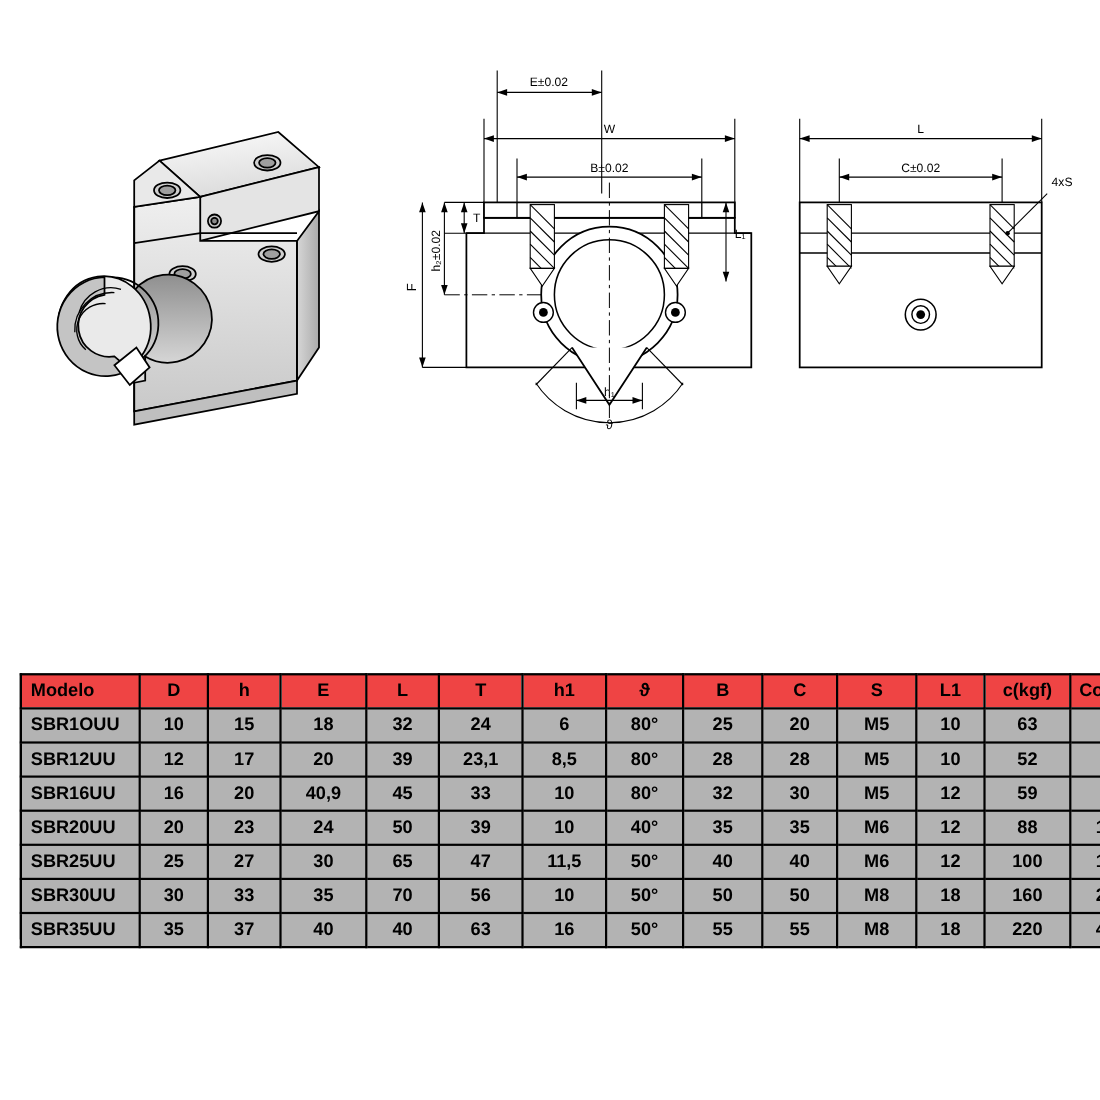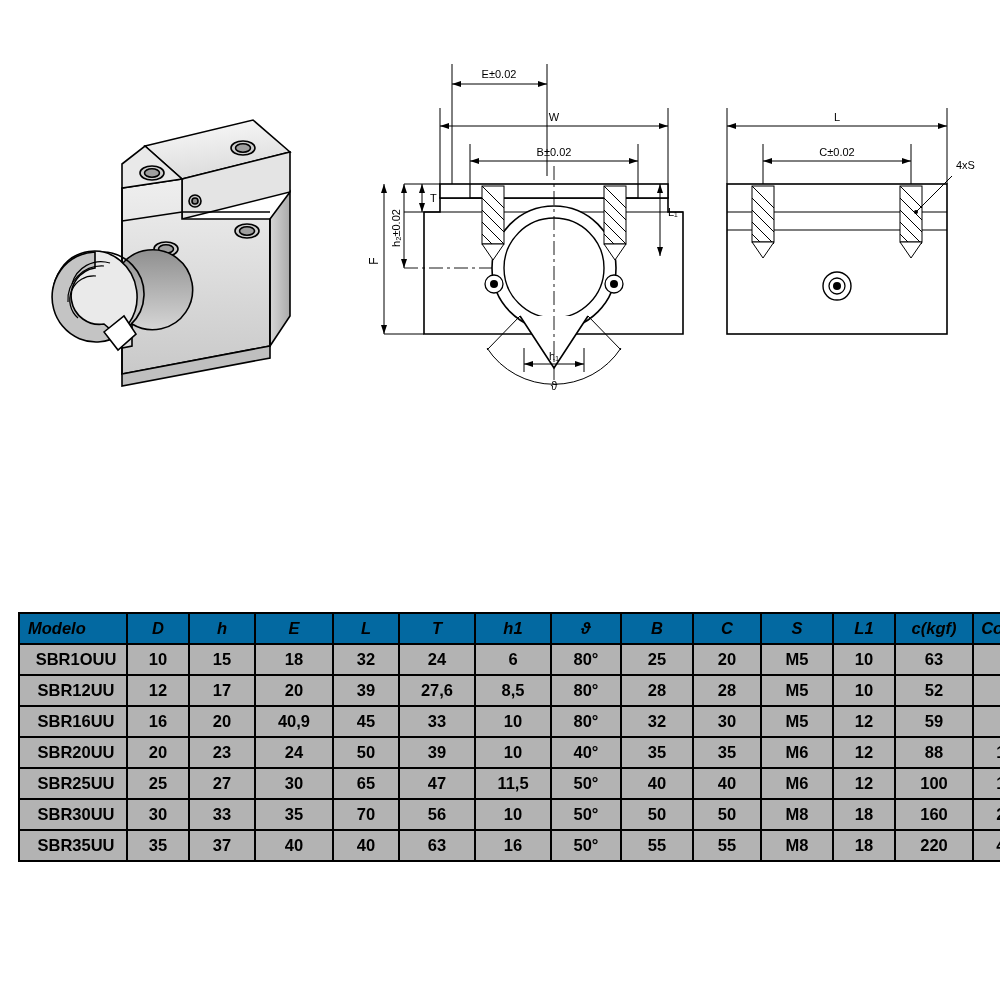--- a/index.html
+++ b/index.html
@@ -29,25 +29,24 @@
     text-align:center;
     font-size:16.5px;
     font-weight:bold;
     color:#000;
     height:29px;
     padding:0 2px;
     white-space:nowrap;
     overflow:hidden;
   }
   table.spec th{
-    background:#0369a1;
-    font-style:italic;
+    background:#ef4444;
   }
   table.spec td.model{
-    text-align:center;
+    text-align:left;
     padding-left:8px;
   }
   table.spec th.model{
     text-align:left;
     padding-left:8px;
   }
   
   col.c-model{width:108px;}
   col.c-d{width:62px;}
   col.c-h{width:66px;}
@@ -362,21 +361,21 @@
           <td>10</td>
           <td>63</td>
           <td>56</td>
         </tr>
         <tr>
           <td class="model">SBR12UU</td>
           <td>12</td>
           <td>17</td>
           <td>20</td>
           <td>39</td>
-          <td>27,6</td>
+          <td>23,1</td>
           <td>8,5</td>
           <td>80°</td>
           <td>28</td>
           <td>28</td>
           <td>M5</td>
           <td>10</td>
           <td>52</td>
           <td>79</td>
         </tr>
         <tr>

